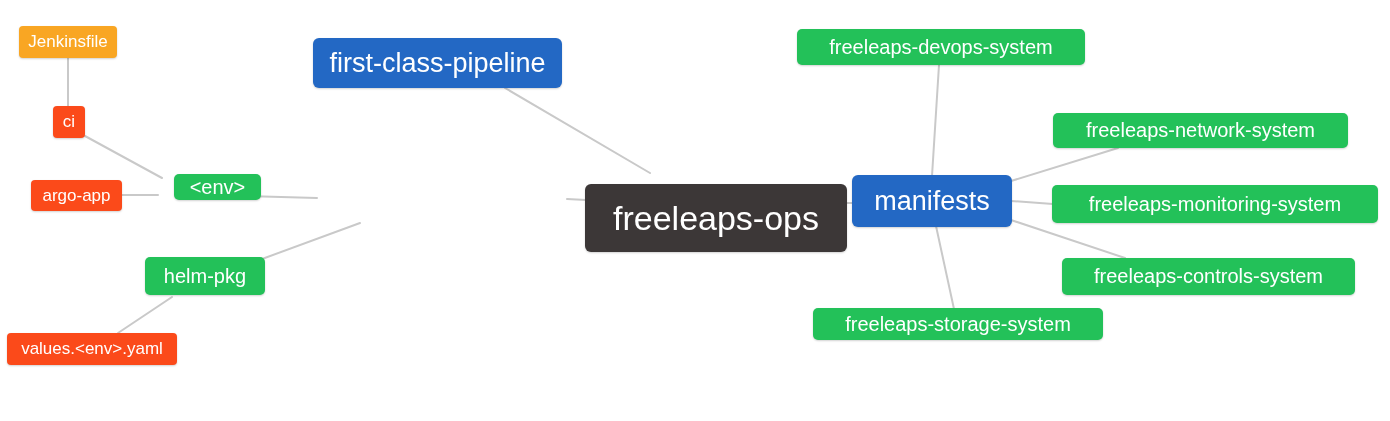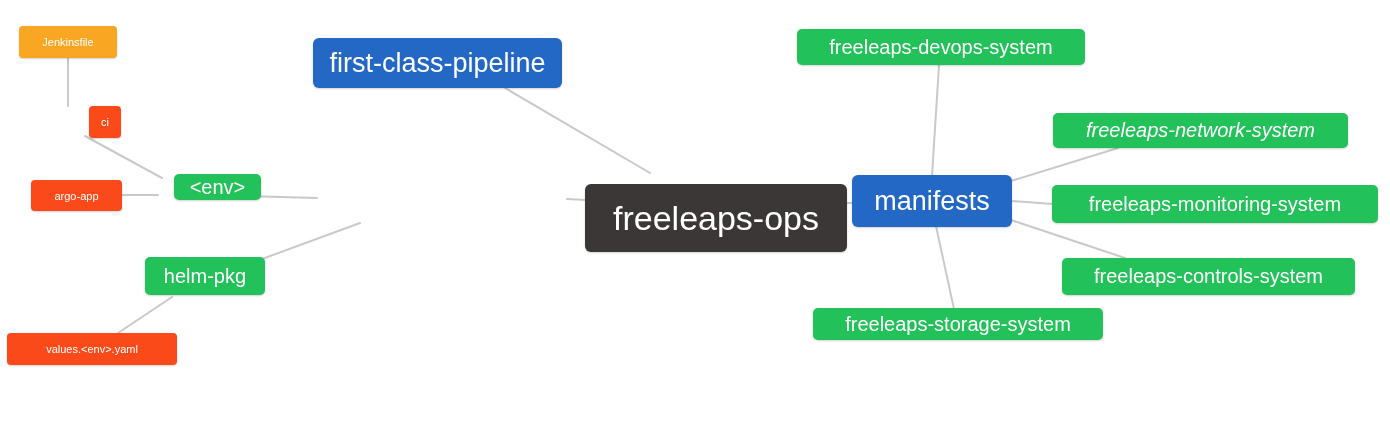--- a/index.html
+++ b/index.html
@@ -38,21 +38,21 @@
     border-radius: 6px;
     box-shadow: 0 1px 2px rgba(0,0,0,0.18);
     box-sizing: border-box;
     cursor: default;
   }
   .c-orange { background: #f9a623; }
   .c-red    { background: #fb4a1a; }
   .c-green  { background: #23c159; }
   .c-blue   { background: #2368c4; }
   .c-dark   { background: #3c3737; }
-  .s-sm { font-size: 11px; border-radius: 4px; }
+  .s-sm { font-size: 17px; border-radius: 4px; }
   .s-md { font-size: 20px; border-radius: 5px; }
   .s-lg { font-size: 27px; }
   .s-xl { font-size: 34px; }
 </style>
 </head>
 <body>
 
 <div class="canvas">
 
   <svg class="edges" viewBox="0 0 1390 421" xmlns="http://www.w3.org/2000/svg">
@@ -67,40 +67,40 @@
     <line x1="846" y1="203" x2="853" y2="203"></line>
     <line x1="932" y1="176" x2="939" y2="65"></line>
     <line x1="1011" y1="181" x2="1118" y2="148"></line>
     <line x1="1011" y1="201" x2="1053" y2="204"></line>
     <line x1="1011" y1="220" x2="1125" y2="258"></line>
     <line x1="936" y1="226" x2="954" y2="309"></line>
   </svg>
 
   <div class="node c-orange s-sm" style="left:19px; top:26px; width:98px; height:32px;">Jenkinsfile</div>
 
-  <div class="node c-red s-sm" style="left:53px; top:106px; width:32px; height:32px;margin-left:36px;">ci</div>
+  <div class="node c-red s-sm" style="left:53px; top:106px; width:32px; height:32px;">ci</div>
 
   <div class="node c-red s-sm" style="left:31px; top:180px; width:91px; height:31px;">argo-app</div>
 
   <div class="node c-green s-md" style="left:158px; top:174px; width:87px; height:26px;margin-left:16px;">&lt;env&gt;</div>
 
   <div class="node c-blue s-lg" style="left:313px; top:38px; width:249px; height:50px;">first-class-pipeline</div>
 
 
   <div class="node c-dark s-xl" style="left:585px; top:172px; width:262px; height:68px;margin-top:12px;">freeleaps-ops</div>
 
   <div class="node c-blue s-lg" style="left:852px; top:175px; width:160px; height:52px;">manifests</div>
 
   <div class="node c-green s-md" style="left:145px; top:257px; width:120px; height:38px;">helm-pkg</div>
 
   <div class="node c-red s-sm" style="left:7px; top:333px; width:170px; height:32px;">values.&lt;env&gt;.yaml</div>
 
   <div class="node c-green s-md" style="left:797px; top:29px; width:288px; height:36px;">freeleaps-devops-system</div>
 
-  <div class="node c-green s-md" style="left:1053px; top:113px; width:295px; height:35px;font-style:italic;">freeleaps-network-system</div>
+  <div class="node c-green s-md" style="left:1053px; top:113px; width:295px; height:35px;">freeleaps-network-system</div>
 
   <div class="node c-green s-md" style="left:1052px; top:185px; width:326px; height:38px;">freeleaps-monitoring-system</div>
 
   <div class="node c-green s-md" style="left:1062px; top:258px; width:293px; height:37px;">freeleaps-controls-system</div>
 
   <div class="node c-green s-md" style="left:813px; top:308px; width:290px; height:32px;">freeleaps-storage-system</div>
 
 </div>
 
 </body></html>

